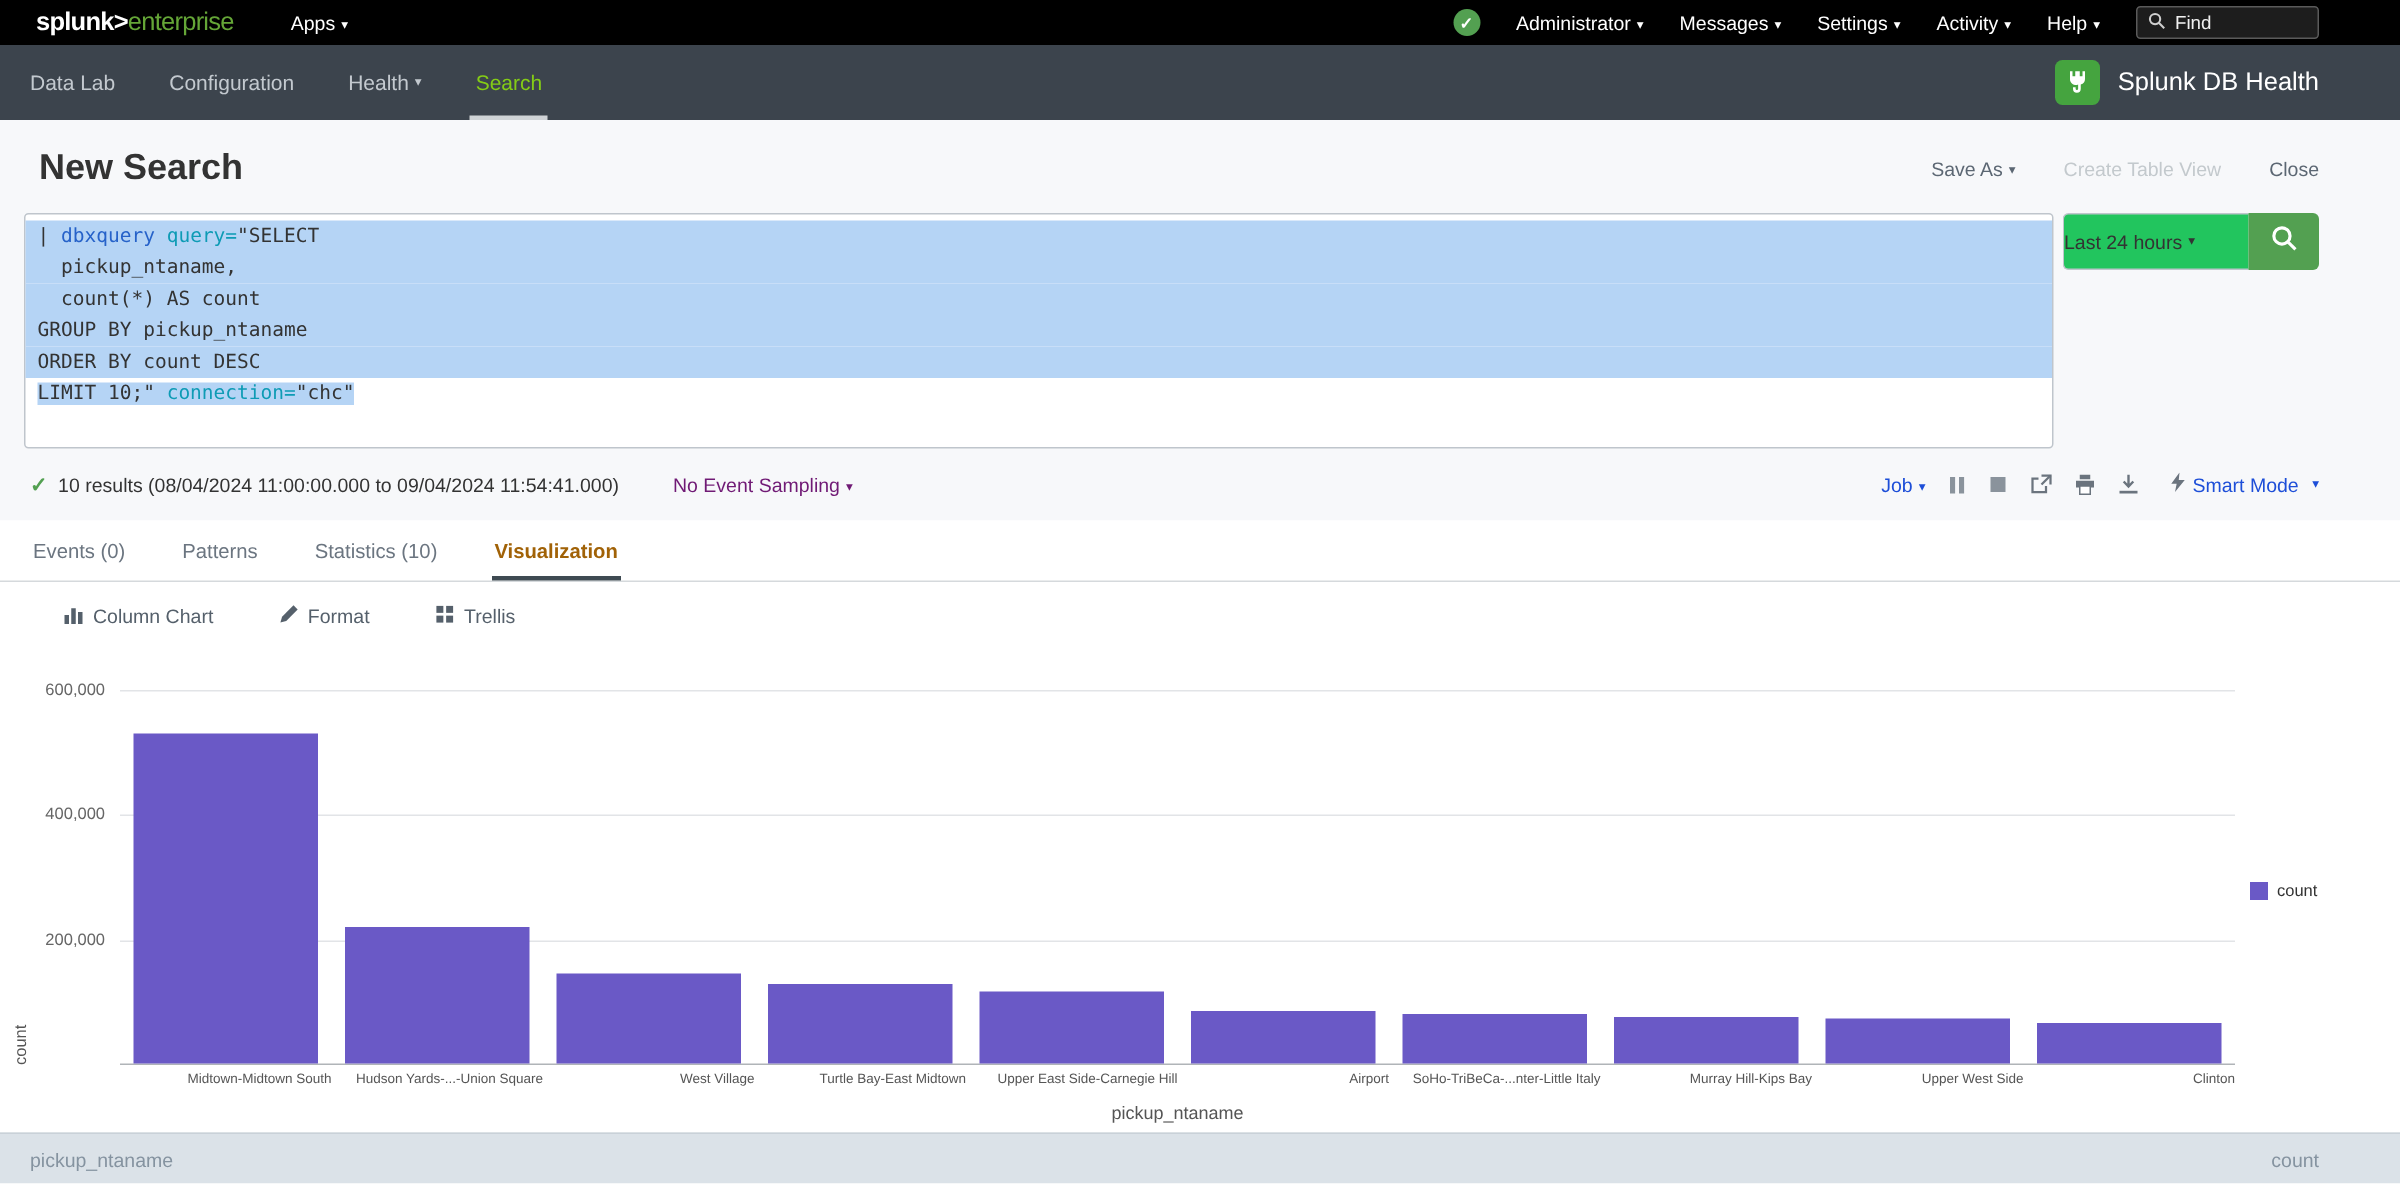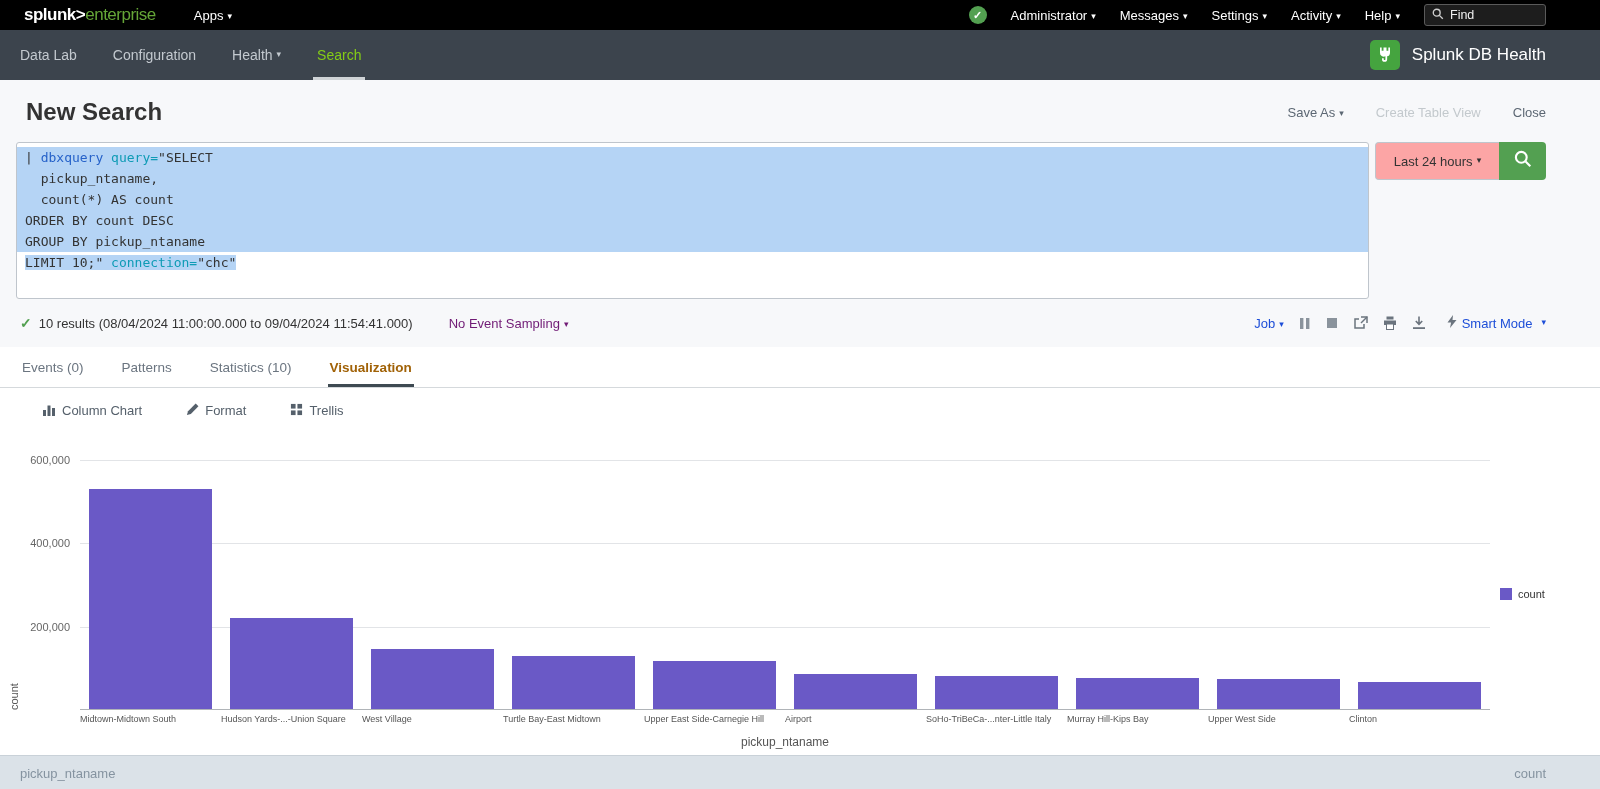--- a/index.html
+++ b/index.html
@@ -68,23 +68,23 @@
     padding:4px 0 4px 0; font-family:"DejaVu Sans Mono", monospace;
     font-size:13px; line-height:21px; color:#333; cursor:text; min-height:157px;
   }
   .code-line { white-space:pre; padding:0 8px; }
   .code-line.sel-full { background:#b5d4f5; }
   .code-line .sel { background:#b5d4f5; }
   .c-plain { color:#333; }
   .c-cmd  { color:#2662c9; }
   .c-arg  { color:#0e9bb5; }
   .time-btn {
-    width:124px; height:38px; margin-left:6px; background:#fca5a5;
+    width:124px; height:38px; margin-left:6px; background:#22c55e;
     border:1px solid #bfc5cc; border-right:none; border-radius:4px 0 0 4px;
-    display:flex; align-items:center; justify-content:center;
+    display:flex; align-items:center; justify-content:flex-start;
     font-size:13px; color:#333; cursor:pointer; white-space:nowrap;
   }
   .search-btn {
     width:47px; height:38px; background:#53a051; border-radius:0 4px 4px 0;
     display:flex; align-items:center; justify-content:center; cursor:pointer;
   }
 
   
   .results-row { display:flex; align-items:center; padding:16px 54px 14px 20px; font-size:13px; color:#333; }
   .result-check { color:#53a051; font-weight:bold; margin-right:7px; font-size:14px; }
@@ -116,21 +116,21 @@
   .ytick { position:absolute; right:10px; font-size:11px; color:#666; }
   .plot { flex:1; position:relative; height:250px; border-bottom:1px solid #b0b4b8; }
   .gridline { position:absolute; left:0; right:0; height:1px; background:#e2e4e7; }
   .bars { position:absolute; left:0; right:0; top:0; bottom:0; display:flex; align-items:flex-end; }
   .slot { flex:1; display:flex; justify-content:center; }
   .bar { width:87%; cursor:pointer; }
   .legendcol { width:110px; position:relative; }
   .legend { position:absolute; top:128px; left:10px; display:flex; align-items:center; gap:6px; font-size:11px; color:#333; cursor:pointer; }
   .swatch { width:12px; height:12px; display:inline-block; }
   .xlabels { display:flex; margin:4px 110px 0 80px; }
-  .xlabel { flex:1; text-align:left; font-size:9px; color:#555; white-space:nowrap; }
+  .xlabel { flex:1; text-align:right; font-size:9px; color:#555; white-space:nowrap; }
   .x-title { margin:11px 110px 0 80px; text-align:center; font-size:12px; color:#555; }
 
   
   .footer-strip {
     position:absolute; left:0; right:0; bottom:0; height:34px;
     background:#dbe2e8; border-top:1px solid #c9d1d8;
     display:flex; padding:10px 54px 0 20px; font-size:13px; color:#8593a0;
   }
   .footer-right { margin-left:auto; }
 </style>
@@ -187,22 +187,22 @@
       <span class="head-action disabled">Create Table View</span>
       <span class="head-action">Close</span>
     </div>
   </div>
 
   <div class="search-row">
     <div class="search-box" id="search-box">
         <div class="code-line sel-full"><span class="c-plain">| </span><span class="c-cmd">dbxquery</span><span class="c-plain"> </span><span class="c-arg">query=</span><span class="c-plain">"SELECT</span></div>
         <div class="code-line sel-full"><span class="c-plain">  pickup_ntaname,</span></div>
         <div class="code-line sel-full"><span class="c-plain">  count(*) AS count</span></div>
+        <div class="code-line sel-full"><span class="c-plain">GROUP BY pickup_ntaname</span></div>
         <div class="code-line sel-full"><span class="c-plain">ORDER BY count DESC</span></div>
-        <div class="code-line sel-full"><span class="c-plain">GROUP BY pickup_ntaname</span></div>
         <div class="code-line"><span class="sel"><span class="c-plain">LIMIT 10;" </span><span class="c-arg">connection=</span><span class="c-plain">"chc"</span></span></div>
       </div>
     <div class="time-btn">
         <span>Last 24 hours</span>
         <span class="caret">▾</span>
       </div>
     <div class="search-btn">
       <span>
         <svg width="20" height="20" viewBox="0 0 20 20">
             <circle cx="8.3" cy="8.3" r="5.4" fill="none" stroke="#fff" stroke-width="2.1"></circle>

